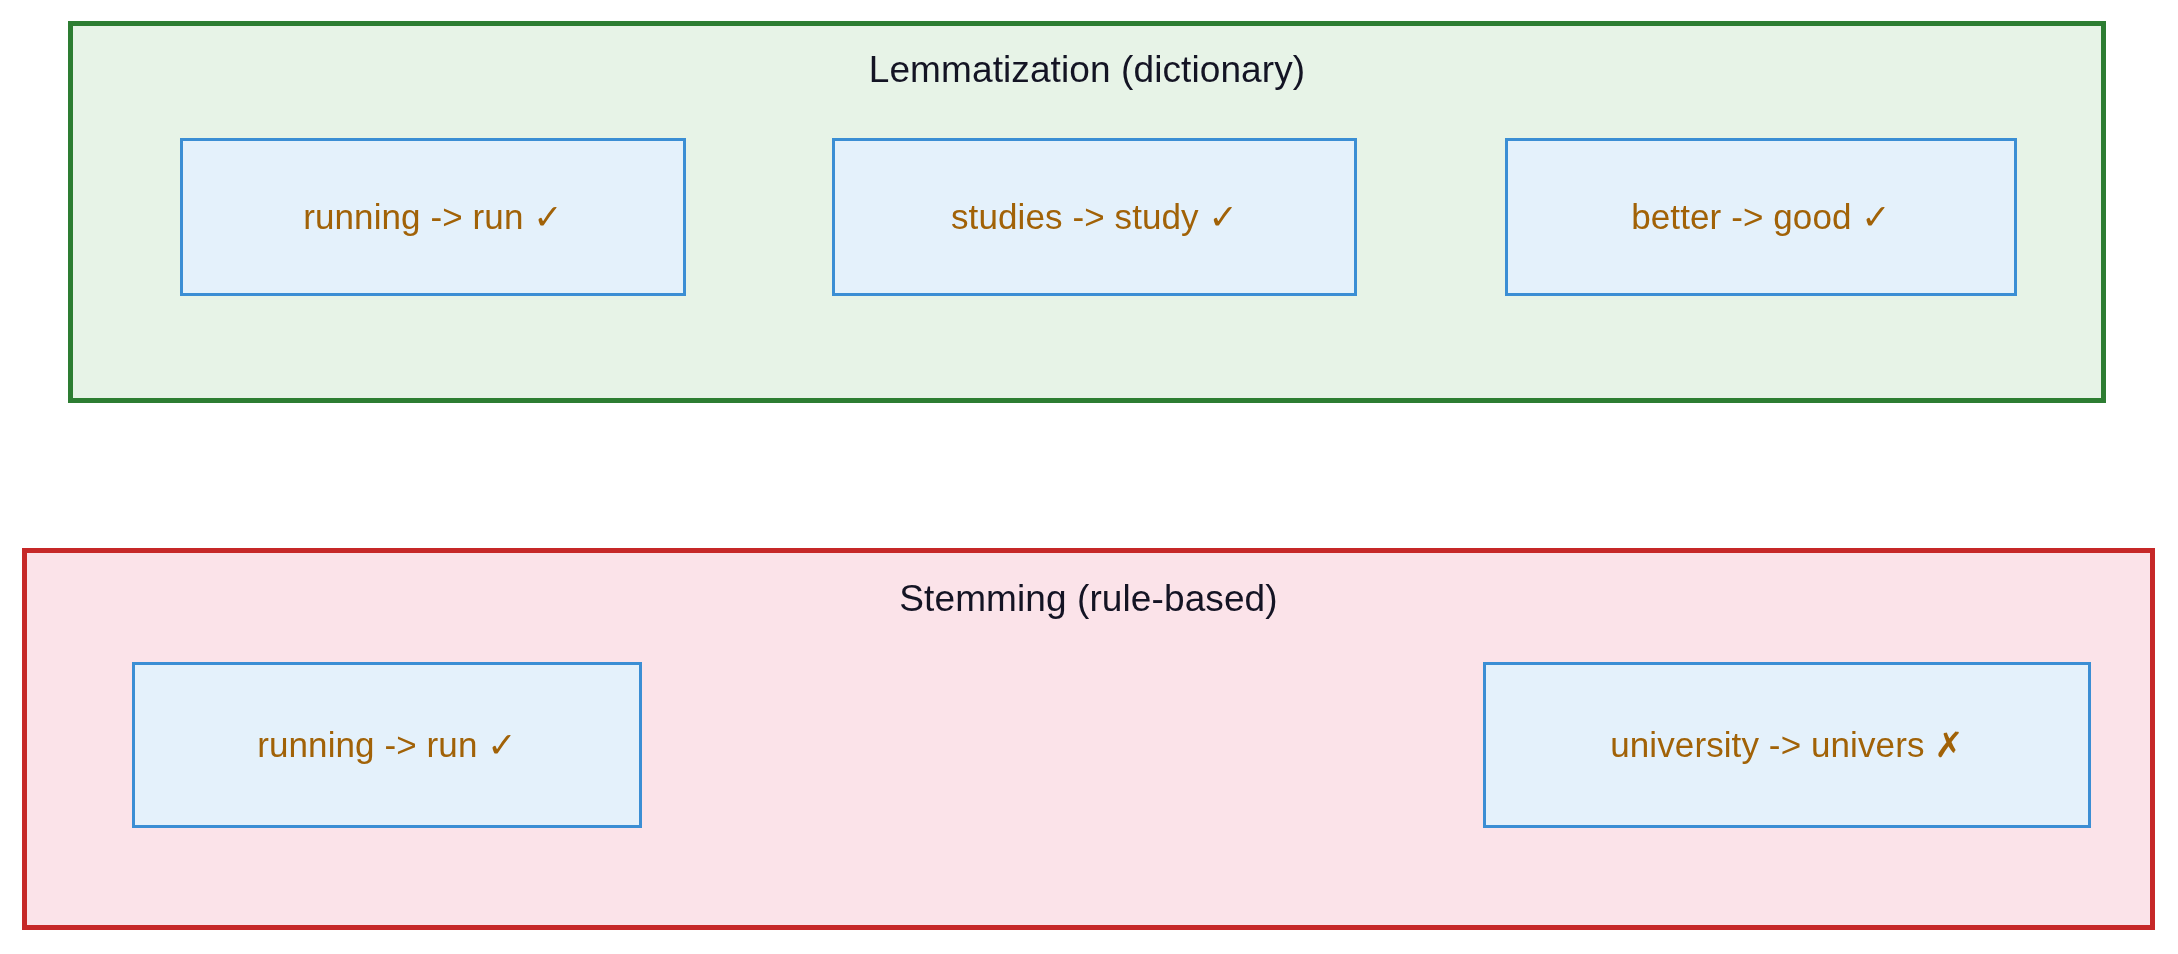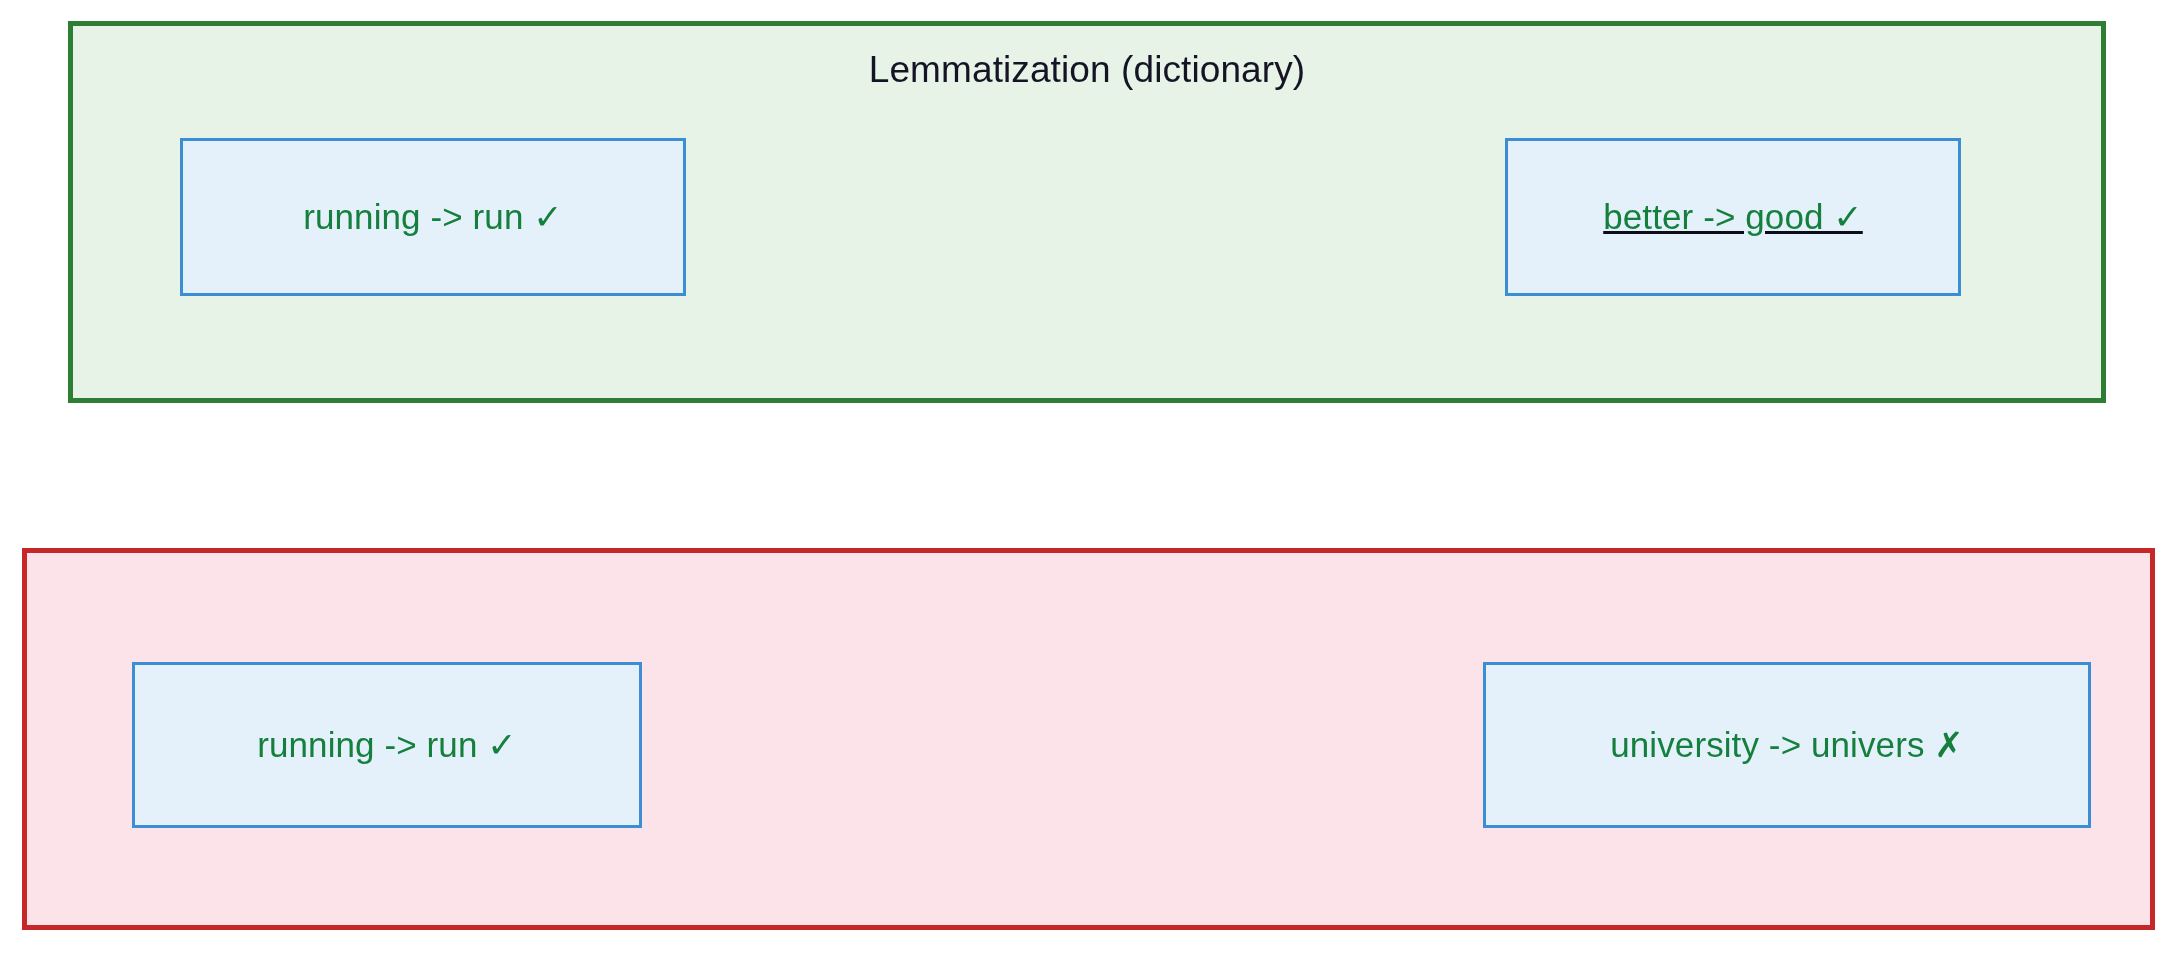--- a/index.html
+++ b/index.html
@@ -73,56 +73,60 @@
     box-sizing: border-box;
     background: #e4f1fb;
     border: 3px solid #3b8ed4;
     display: flex;
     align-items: center;
     justify-content: center;
   }
   .card-label {
     font-size: 35px;
     line-height: 42px;
-    color: #15803d;
+    color: #a16207;
     white-space: nowrap;
     letter-spacing: 0.1px;
   }
 
   
   .lem-card { top: 112px; height: 158px; }
   .lem-card-0 { left: 107px; width: 506px; }
   .lem-card-1 { left: 759px; width: 525px; }
-  .lem-card-2 { left: 1432px; width: 456px; text-decoration: underline; }
+  .lem-card-2 { left: 1432px; width: 512px; }
 
   
   .stem-card { top: 109px; height: 166px; }
   .stem-card-0 { left: 105px; width: 510px; }
   .stem-card-1 { left: 756px; width: 522px; }
   .stem-card-2 { left: 1428px; width: 608px; margin-left: 28px; }
 </style>
 </head>
 <body>
 
 <div class="canvas">
 
   <div class="group group-lemma">
     <div class="group-title">Lemmatization (dictionary)</div>
 
     <div class="card lem-card lem-card-0">
       <span class="card-label">running -&gt; run ✓</span>
     </div>
 
+    <div class="card lem-card lem-card-1">
+      <span class="card-label">studies -&gt; study ✓</span>
+    </div>
 
     <div class="card lem-card lem-card-2">
       <span class="card-label">better -&gt; good ✓</span>
     </div>
   </div>
 
   <div class="group group-stem">
+    <div class="group-title">Stemming (rule-based)</div>
 
     <div class="card stem-card stem-card-0">
       <span class="card-label">running -&gt; run ✓</span>
     </div>
 
 
     <div class="card stem-card stem-card-2">
       <span class="card-label">university -&gt; univers ✗</span>
     </div>
   </div>

